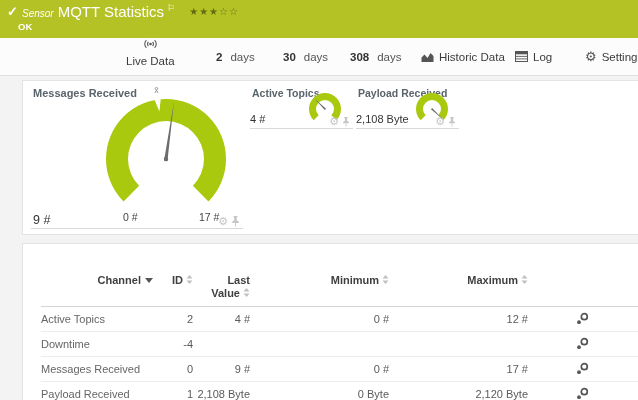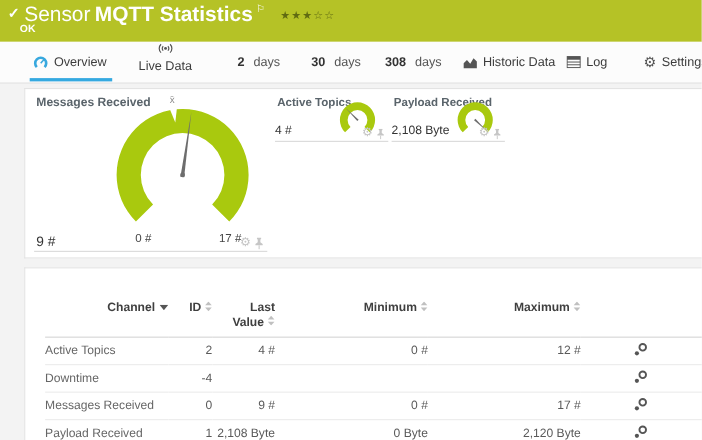--- a/index.html
+++ b/index.html
@@ -3,22 +3,22 @@
 <meta charset="utf-8">
 <style>
   html,body{margin:0;padding:0;}
   body{font-family:"Liberation Sans",sans-serif;}
   .page{position:relative;width:638px;height:400px;background:#f3f3f3;overflow:hidden;}
 
   
   .sensor-header{position:absolute;left:0;top:0;width:638px;height:38px;background:#b5c226;color:#fff;}
   .chk{position:absolute;left:7px;top:4px;font-size:13px;font-weight:bold;}
   .hrow{position:absolute;left:22px;top:3px;white-space:nowrap;}
-  .kind{font-size:19px;}
-  .h-title{font-size:19px;font-weight:bold;margin-left:4px;}
+  .kind{font-style:italic;font-size:10px;}
+  .h-title{font-size:15px;font-weight:normal;margin-left:4px;}
   .flag{font-size:9px;vertical-align:top;margin-left:3px;}
   .stars{margin-left:14px;font-size:10px;letter-spacing:1px;color:rgba(25,35,0,0.55);vertical-align:2px;cursor:pointer;}
   .status{position:absolute;left:18px;top:21px;font-size:9.5px;font-weight:bold;}
 
   
   .tabbar{position:absolute;left:0;top:38px;width:638px;height:38px;background:#fcfcfc;border-bottom:1px solid #e0e0e0;box-sizing:border-box;}
   .tab{position:absolute;top:0;height:37px;display:flex;align-items:center;gap:5px;font-size:11.5px;color:#3c3c3c;cursor:pointer;white-space:nowrap;}
   .tab .num{font-weight:bold;color:#333;margin-right:3px;}
   .tab .dl{color:#555;}
   .tab.active::after{content:"";position:absolute;left:-3px;right:-5px;bottom:1px;height:3px;background:#35a9e0;}
@@ -73,27 +73,20 @@
 
   <div class="sensor-header">
     <span class="chk">✓</span>
     <div class="hrow">
       <span class="kind">Sensor</span><span class="h-title">MQTT Statistics</span><span class="flag">⚐</span><span class="stars"><span>★★★</span><span>☆☆</span></span>
     </div>
     <div class="status">OK</div>
   </div>
 
   <div class="tabbar">
-    <div class="tab active" id="tab-overview">
-      <svg width="14" height="13" viewBox="0 0 14 13">
-        <path d="M3.46,11.04 A5,5 0 1 1 10.54,11.04" fill="none" stroke="#38a8de" stroke-width="2.4"></path>
-        <line x1="7" y1="7.5" x2="10.4" y2="3.6" stroke="#38a8de" stroke-width="1.4"></line>
-      </svg>
-      <span>Overview</span>
-    </div>
     <div class="tab" id="tab-live">
       <svg width="15" height="12" viewBox="0 0 15 12">
         <g stroke="#555" fill="none" stroke-width="1.1">
           <path d="M3.4,2.2 a5.2,5.2 0 0 0 0,7.6"></path>
           <path d="M11.6,2.2 a5.2,5.2 0 0 1 0,7.6"></path>
           <path d="M5.4,4 a2.7,2.7 0 0 0 0,4"></path>
           <path d="M9.6,4 a2.7,2.7 0 0 1 0,4"></path>
         </g>
         <circle cx="7.5" cy="6" r="1.3" fill="#555"></circle>
       </svg>

